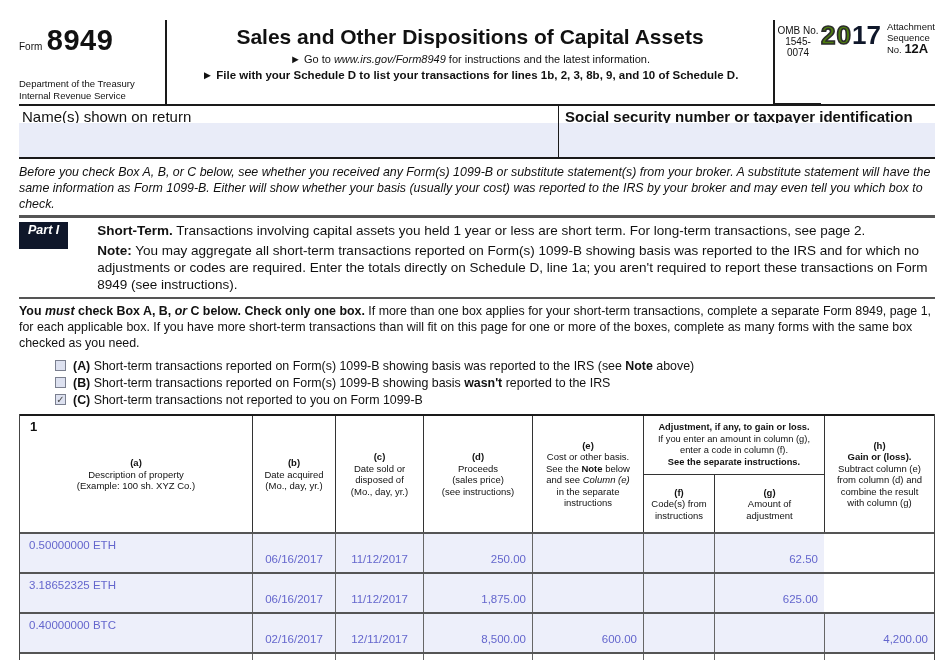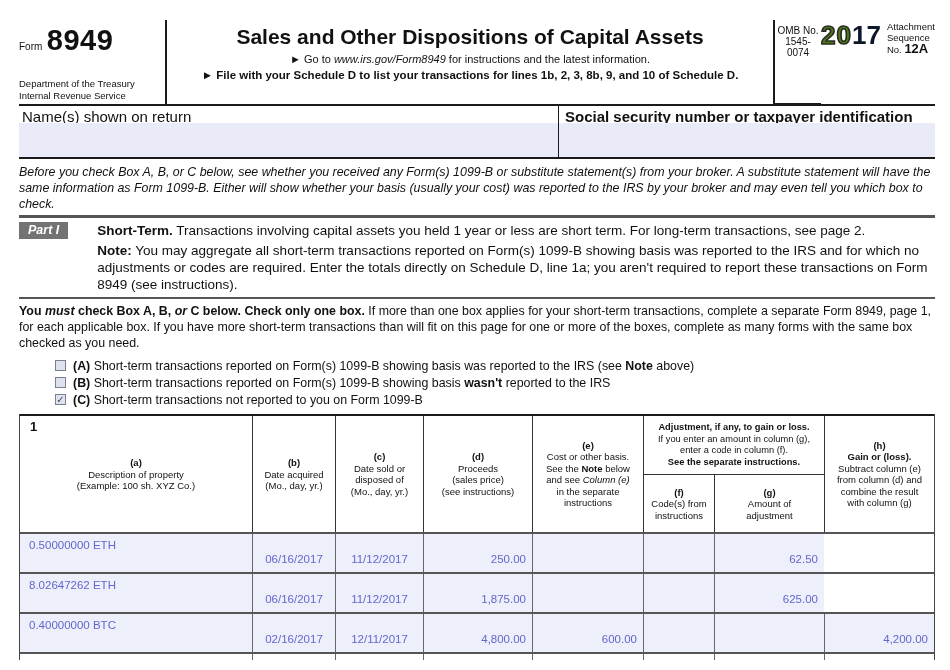--- a/index.html
+++ b/index.html
@@ -38,22 +38,22 @@
   .id-input { position: absolute; left: 0; right: 0; bottom: 0; height: 34px; background: #e9ecf8; }
 
   
   .intro { font-size: 12.4px; font-style: italic; line-height: 16px; margin-top: 5px; }
 
   .rule { height: 2.5px; background: #555; margin-top: 3px; }
   .rule2 { height: 2px; background: #555; margin-top: 4px; }
 
   
   .part1 { display: flex; margin-top: 4px; }
-  .part-badge { background: #737373; color: #fff; font-weight: bold; font-style: italic;
-                font-size: 12.5px; height: 17px; padding: 1px 9px 0 9px; margin-right: 29px;
+  .part-badge { background: #0f172a; color: #fff; font-weight: bold; font-style: italic;
+                font-size: 12.5px; height: 27px; padding: 1px 9px 0 9px; margin-right: 29px;
                 white-space: nowrap; align-self: flex-start; }
   .part-text { flex: 1; font-size: 13.5px; line-height: 17px; }
   .part-note { margin-top: 3px; }
 
   
   .must { font-size: 12.4px; line-height: 16.3px; margin-top: 4px; }
 
   
   .cb-section { margin-top: 6px; }
   .cb-row { display: flex; align-items: center; height: 17px; margin-left: 36px; font-size: 12.4px; }
@@ -234,34 +234,34 @@
       <div class="td td-desc">0.50000000 ETH</div>
       <div class="td td-date">06/16/2017</div>
       <div class="td td-date">11/12/2017</div>
       <div class="td td-amt">250.00</div>
       <div class="td"></div>
       <div class="td"></div>
       <div class="td td-amt">62.50</div>
     </div>
 
     <div class="tr">
-      <div class="td td-desc">8.02647262 ETH</div>
+      <div class="td td-desc">3.18652325 ETH</div>
       <div class="td td-date">06/16/2017</div>
       <div class="td td-date">11/12/2017</div>
       <div class="td td-amt">1,875.00</div>
       <div class="td"></div>
       <div class="td"></div>
       <div class="td td-amt">625.00</div>
     </div>
 
     <div class="tr">
       <div class="td td-desc">0.40000000 BTC</div>
       <div class="td td-date">02/16/2017</div>
       <div class="td td-date">12/11/2017</div>
-      <div class="td td-amt">4,800.00</div>
+      <div class="td td-amt">8,500.00</div>
       <div class="td td-amt">600.00</div>
       <div class="td"></div>
       <div class="td"></div>
       <div class="td td-amt">4,200.00</div>
     </div>
 
     <div class="tr-stub">
       <div class="td"></div>
       <div class="td"></div>
       <div class="td"></div>

